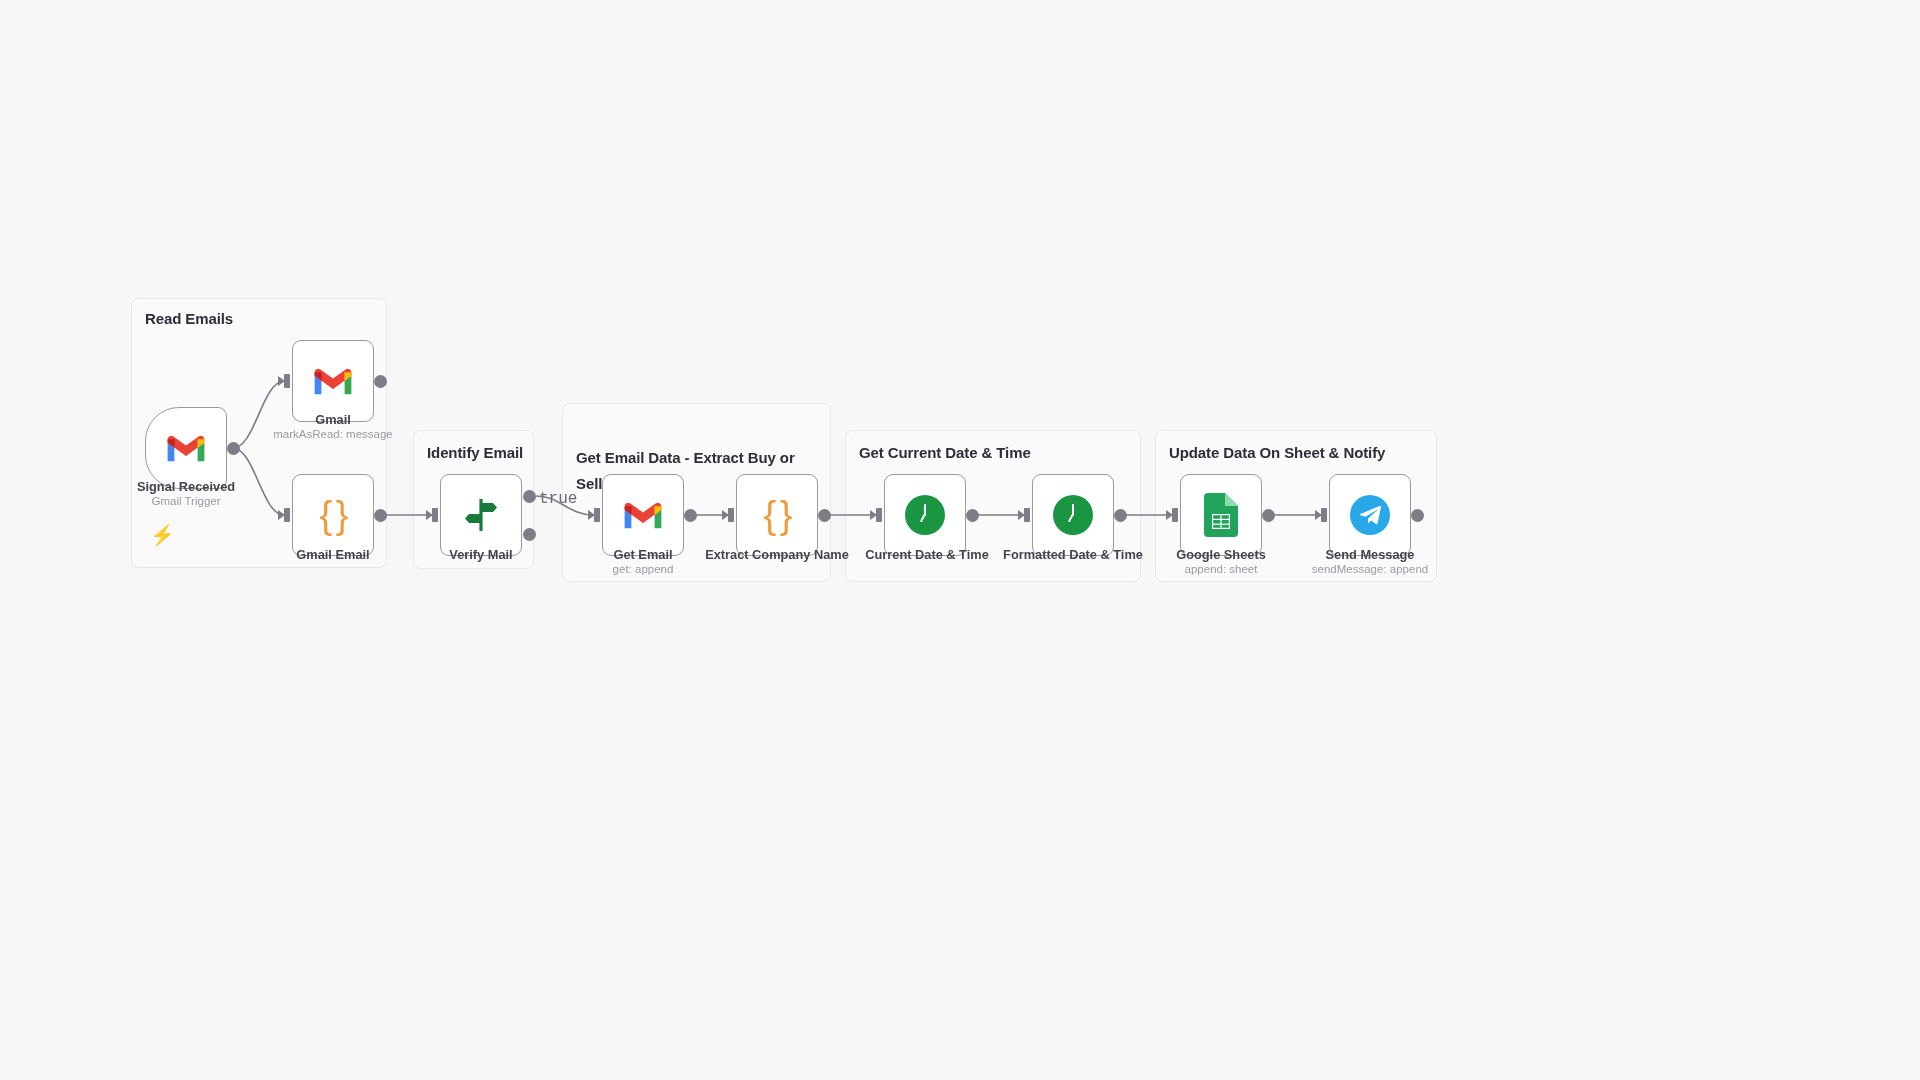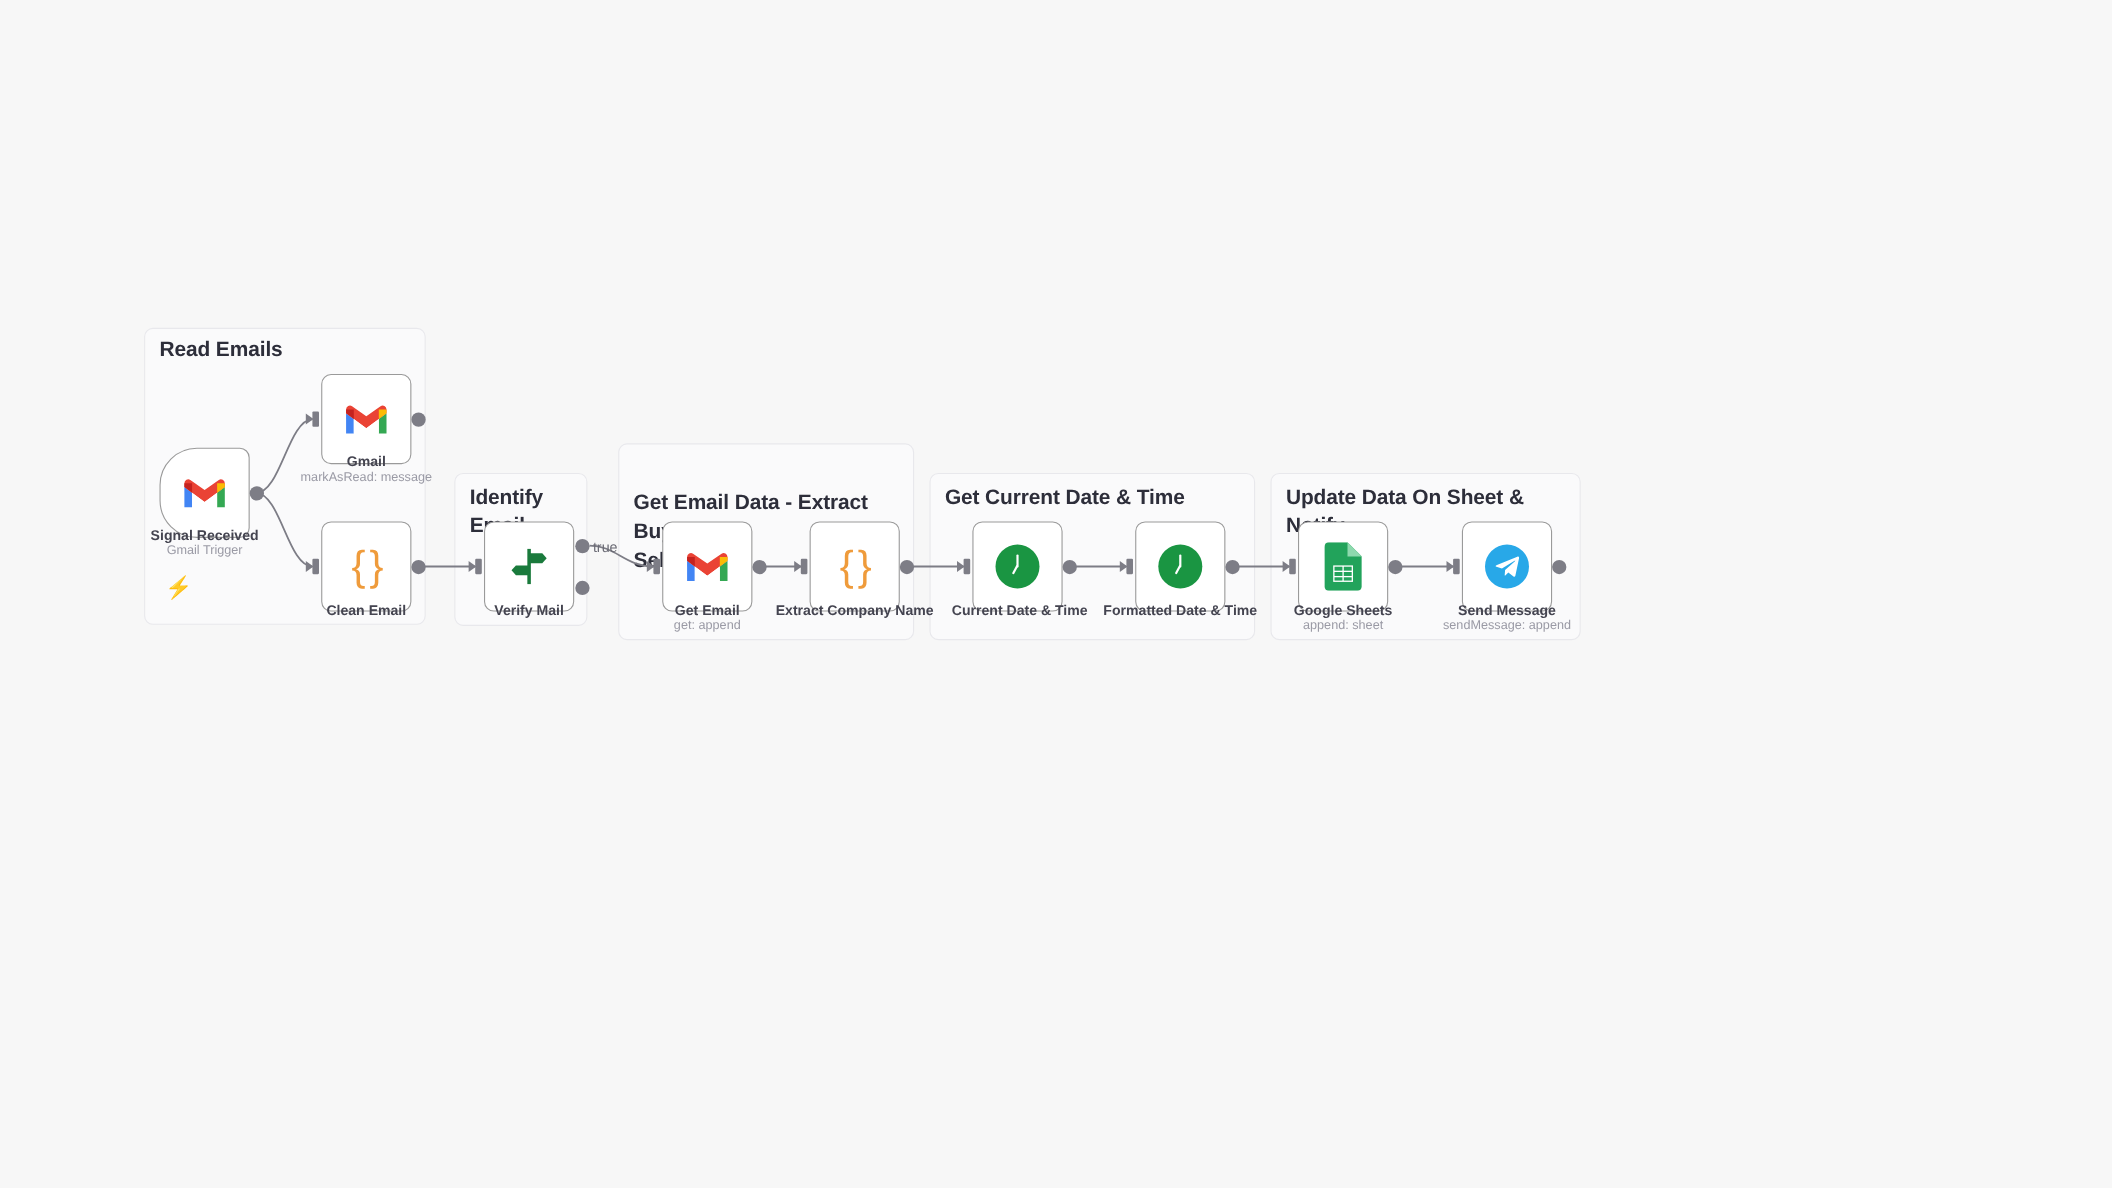--- a/index.html
+++ b/index.html
@@ -18,21 +18,21 @@
   
   .group {
     position: absolute;
     background: #fafafb;
     border: 1px solid #e8e8ec;
     border-radius: 8px;
   }
   .group-title {
     position: absolute;
     left: 14px;
-    font-size: 19px;
+    font-size: 15px;
     font-weight: bold;
     color: #2d2e3a;
     letter-spacing: -0.1px;
     line-height: 26px;
     white-space: pre-line;
   }
   
   .node {
     position: absolute;
     width: 82px; height: 82px;
@@ -85,23 +85,24 @@
   .port-in .arrow {
     position: absolute;
     left: 0; top: 2px;
     width: 0; height: 0;
     border-top: 5px solid transparent;
     border-bottom: 5px solid transparent;
     border-left: 7px solid #7d7d86;
   }
   .port-label {
     position: absolute;
-    font-size: 13px;
+    font-size: 16px;
     color: #6b6b75;
     white-space: nowrap;
+    font-family: Liberation Mono, monospace;
   }
   
   #wires { position: absolute; left: 0; top: 0; width: 1920px; height: 1080px; pointer-events: none; }
   
   .icon-wrap { width: 46px; height: 46px; display: flex; align-items: center; justify-content: center; }
   .code-icon {
     font-size: 38px;
     color: #ef9b3b;
     font-family: "Liberation Sans", sans-serif;
     font-weight: 300;
@@ -221,21 +222,21 @@
   <div class="node" id="n2" style="left: 292px; top: 474px;">
     <span class="icon-wrap">
       <span class="code-icon">{ }</span>
     </span>
   </div>
   <div class="port-in" style="left:278px;top:508px;">
     <span class="arrow"></span>
       <span class="bar"></span>
   </div>
   <div class="port-out" style="left:374px;top:509px;"></div>
-  <div class="node-label" id="nl2" style="left: 203px; width: 260px; top: 547px;">Clean Email</div>
+  <div class="node-label" id="nl2" style="left: 203px; width: 260px; top: 547px;">Gmail Email</div>
 
   <div class="node" id="n3" style="left: 440px; top: 474px;">
     <span class="icon-wrap">
       <svg width="40" height="40" viewBox="0 0 40 40">
         <rect x="18.4" y="4" width="3.2" height="32" fill="#1a7a3c"></rect>
         <path d="M20 8h12l4 4.5-4 4.5H20z" fill="#1a7a3c"></path>
         <path d="M20 19H8l-4 4.5 4 4.5h12z" fill="#1a7a3c"></path>
       </svg>
     </span>
   </div>

